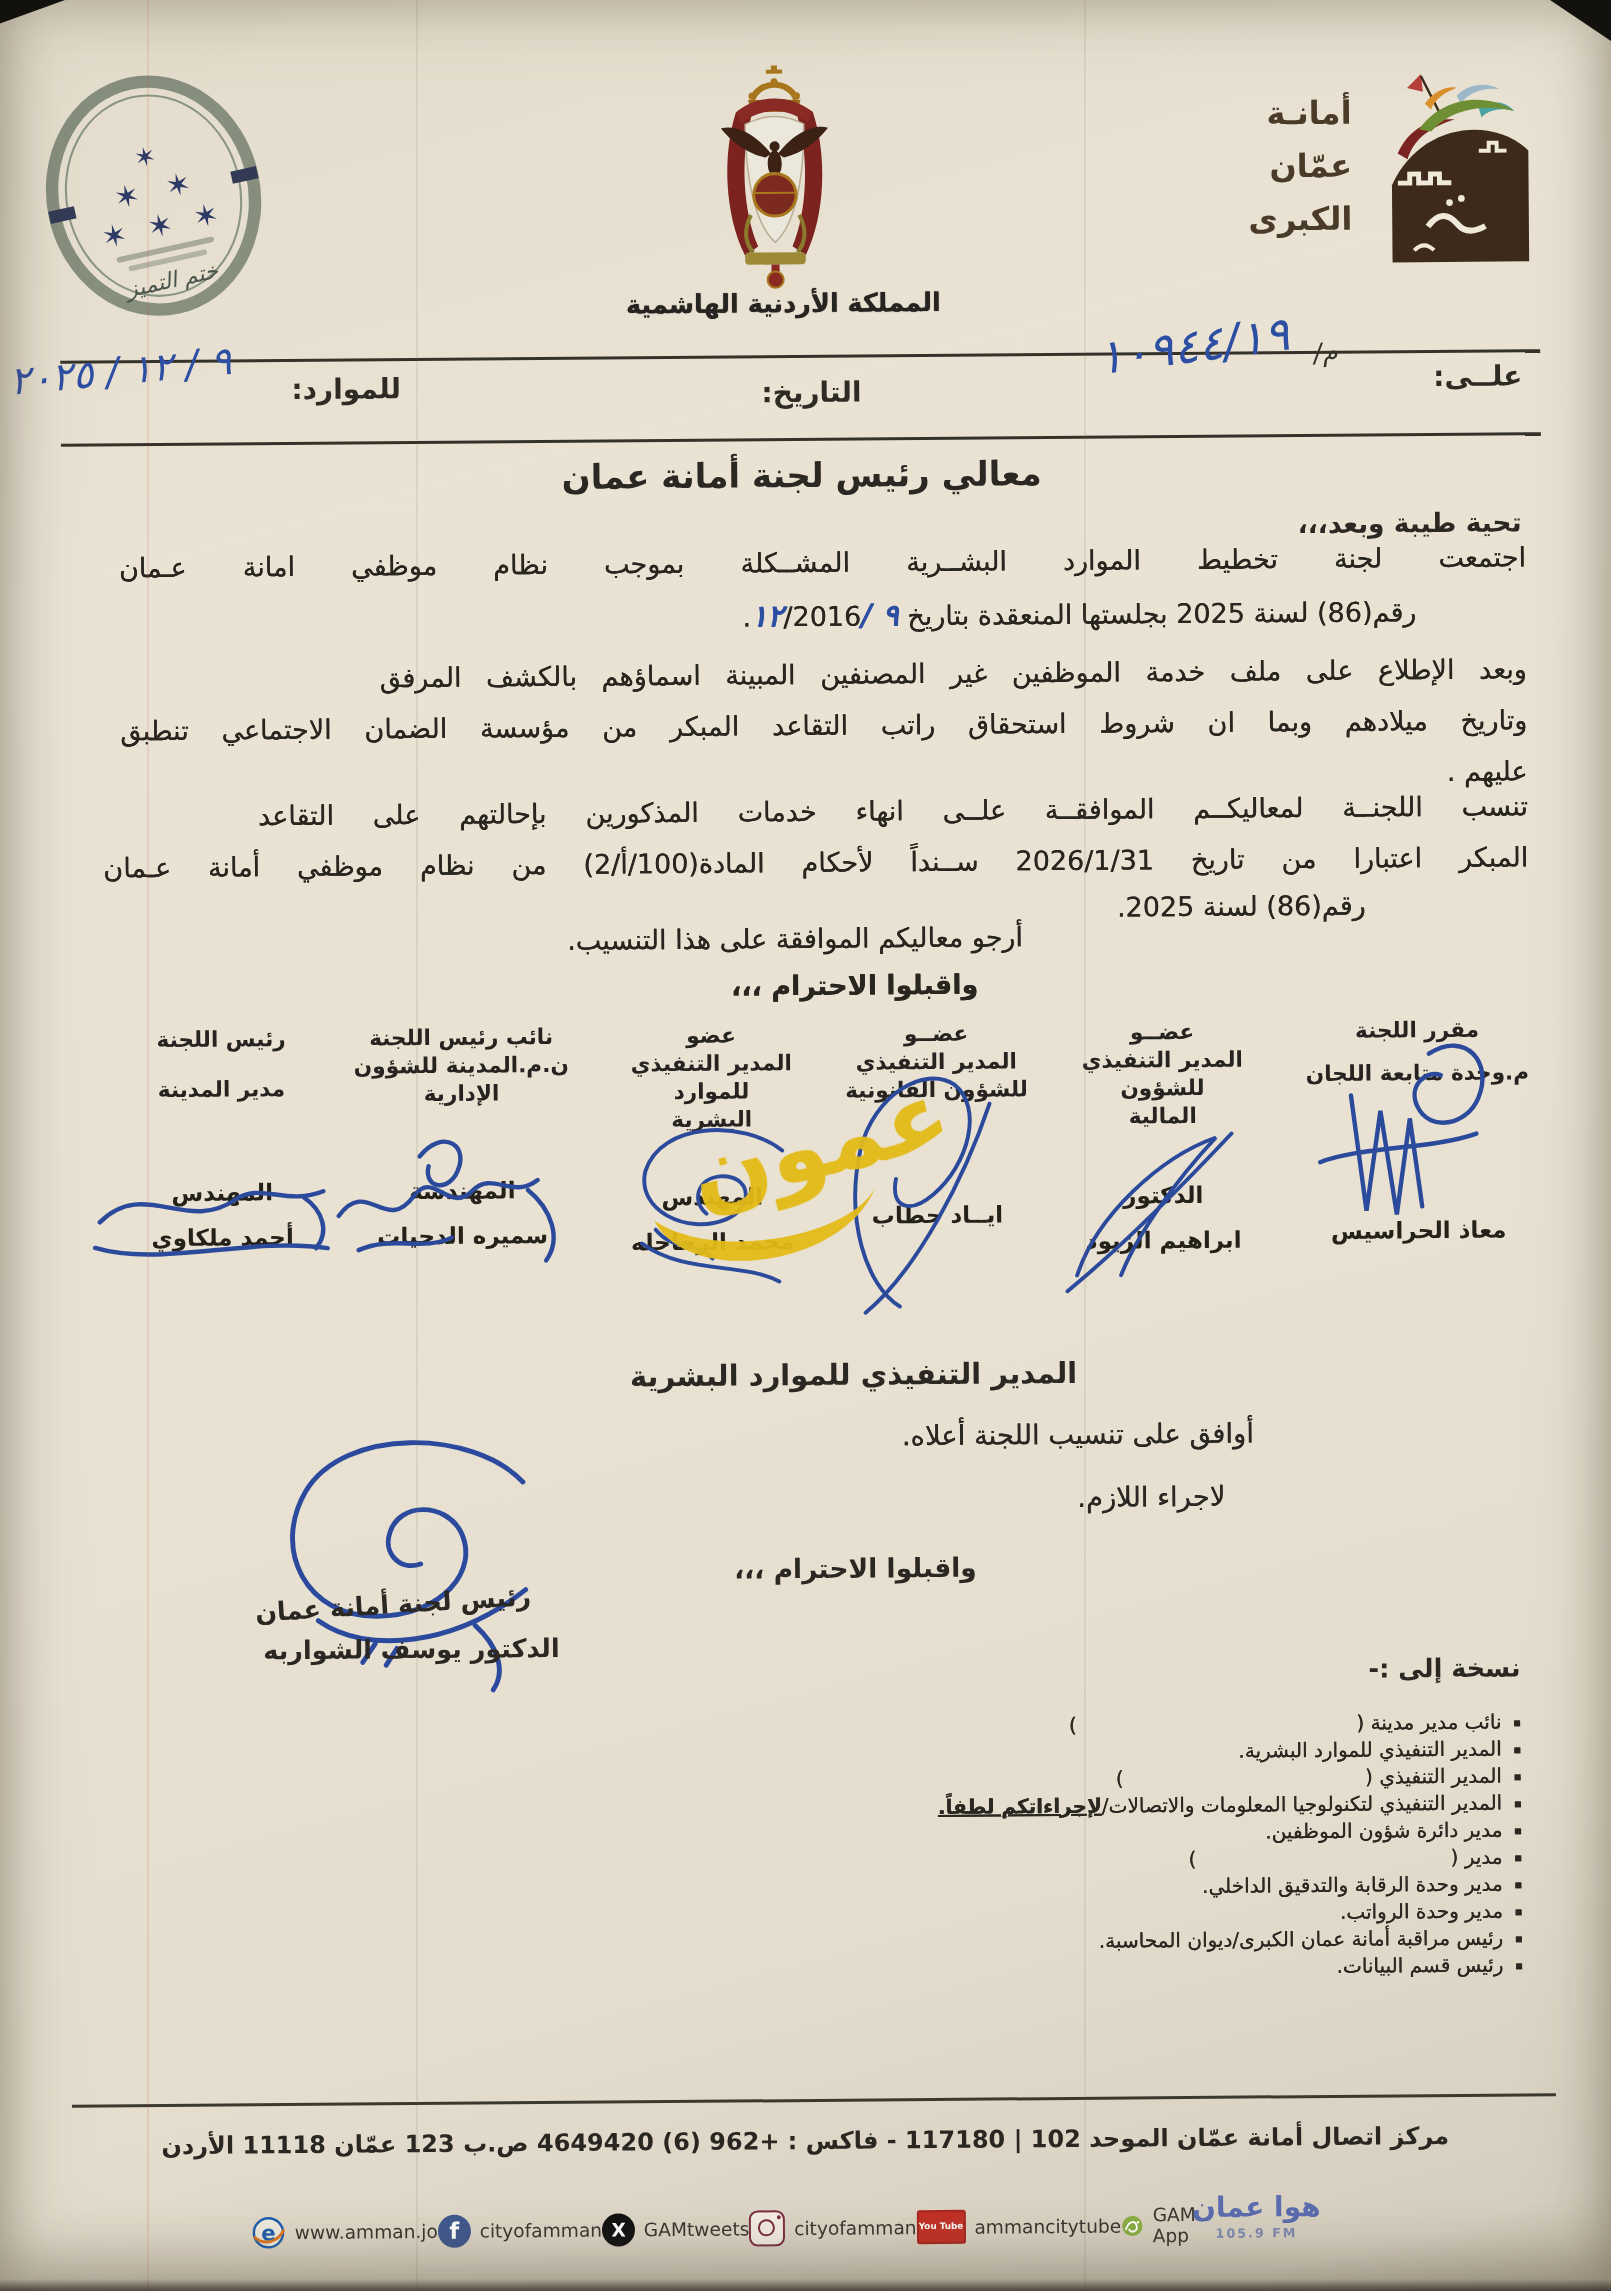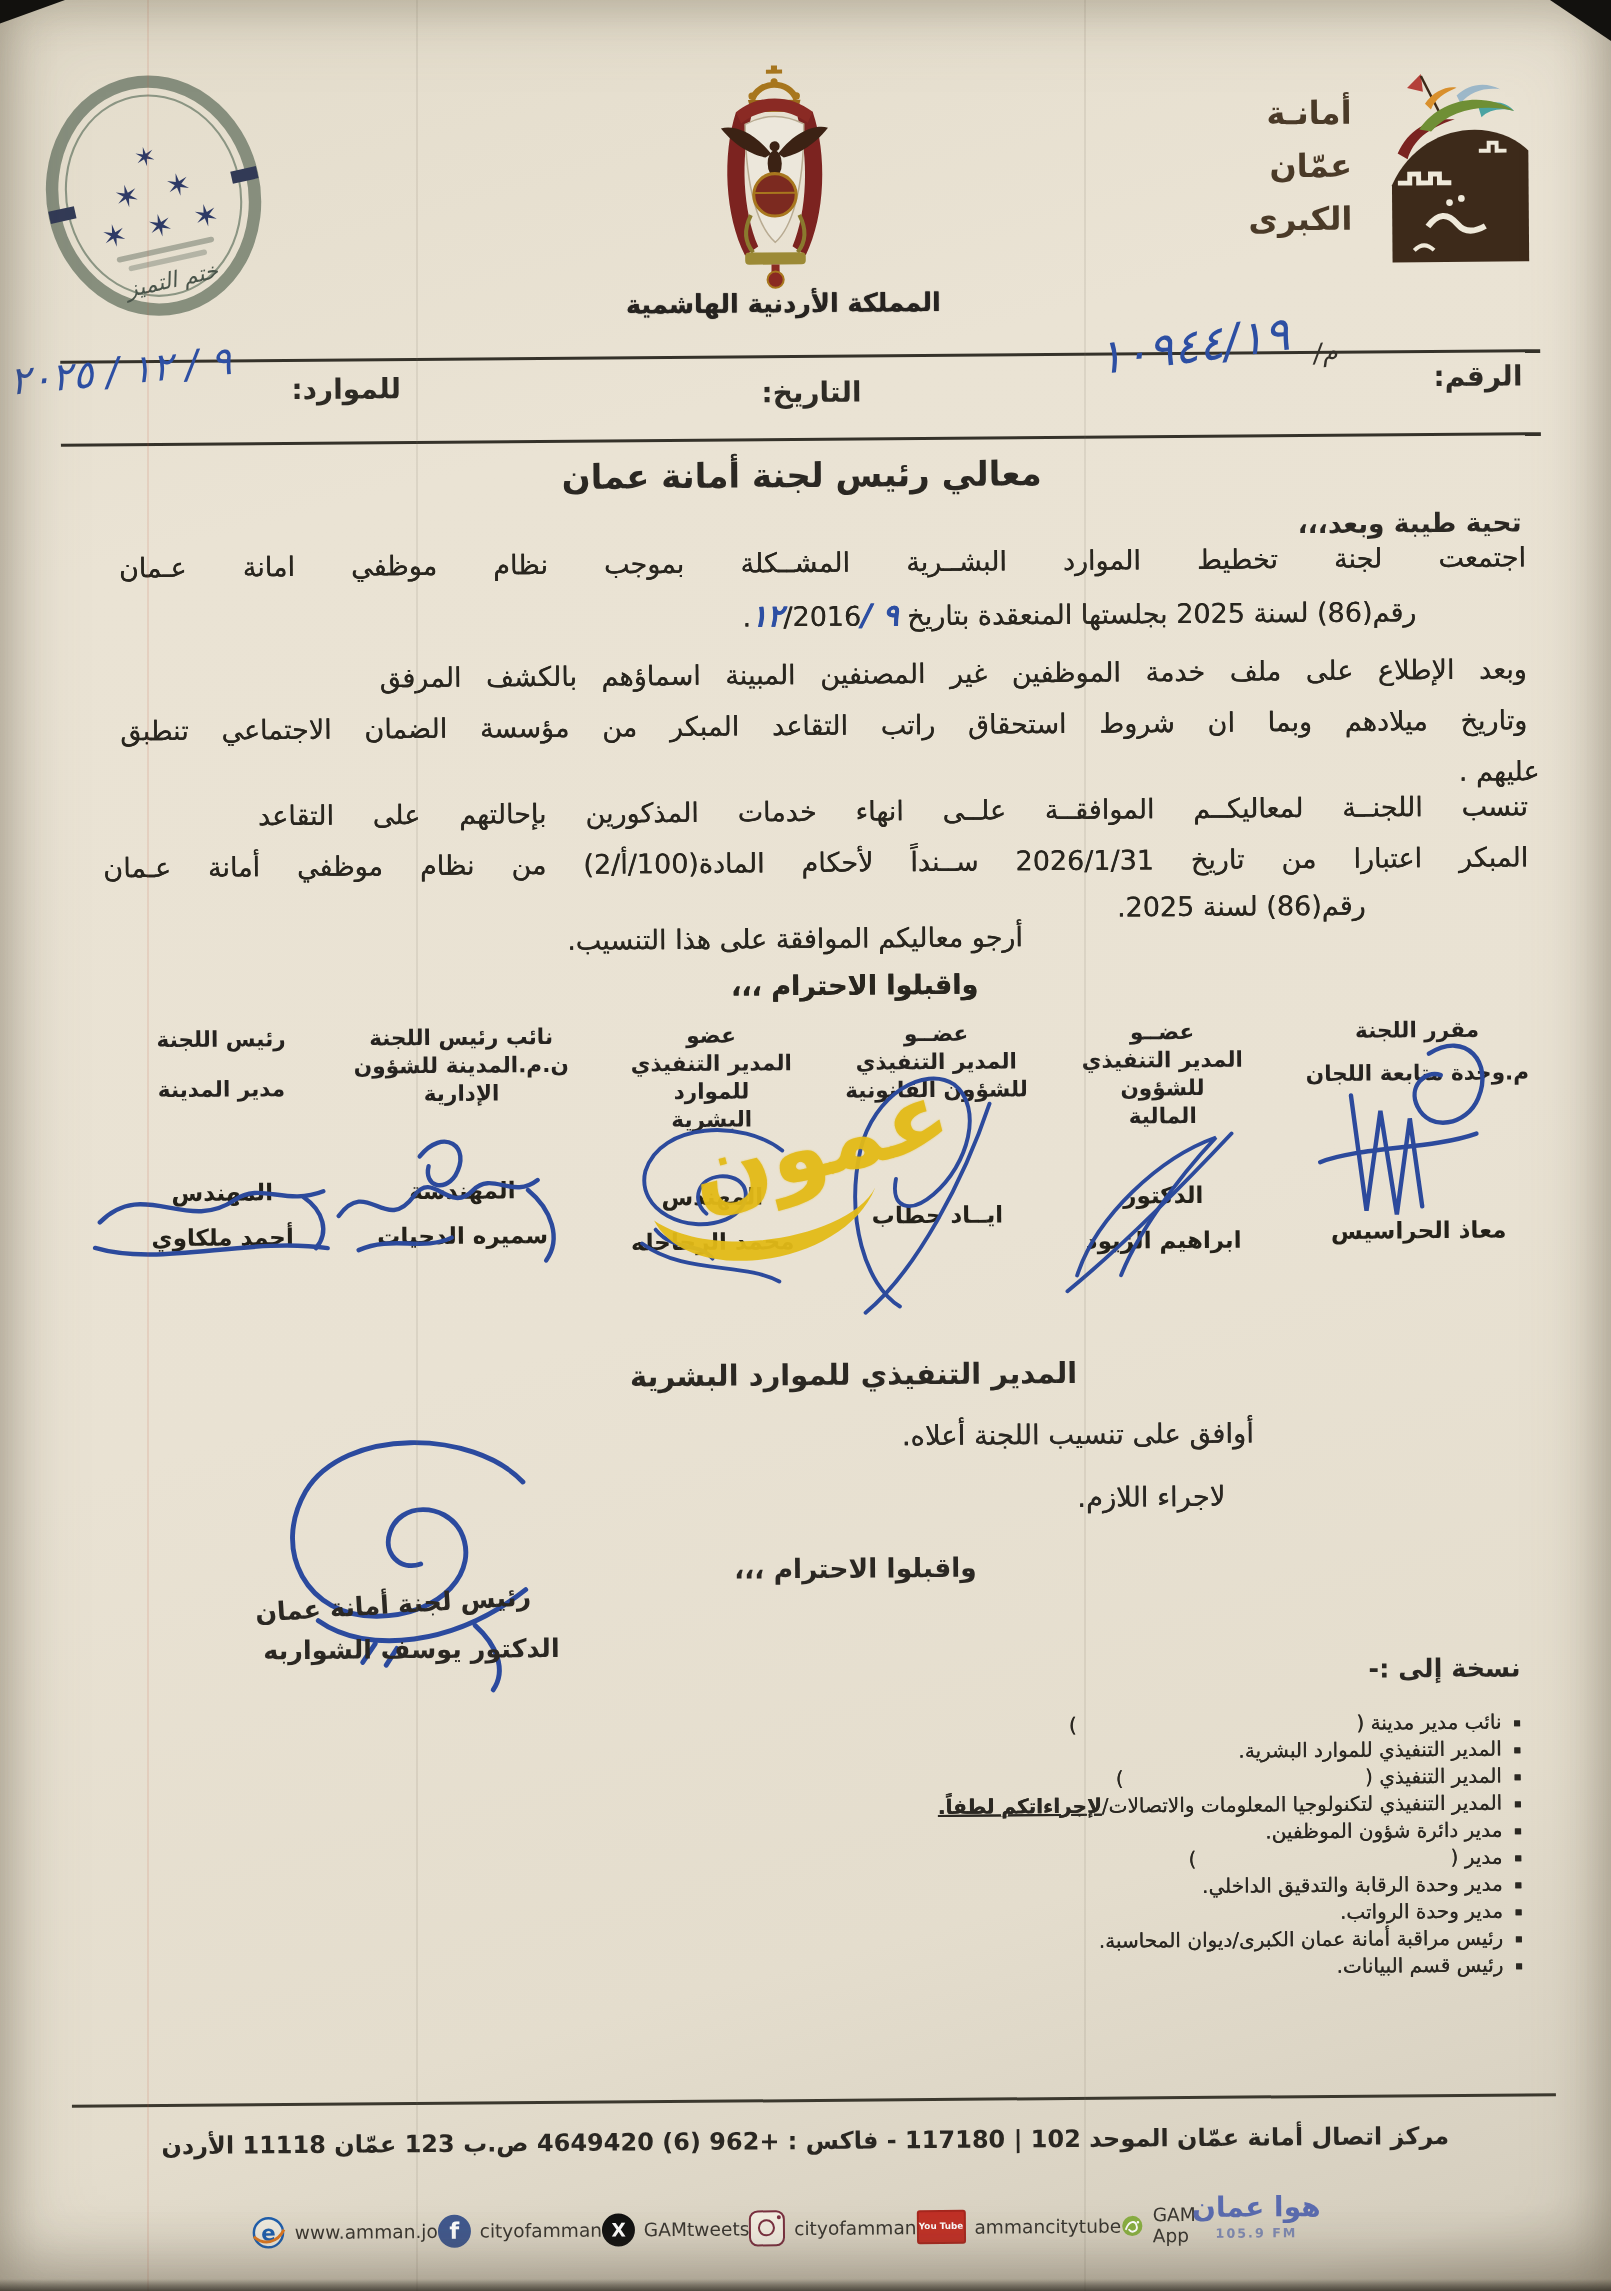--- a/index.html
+++ b/index.html
@@ -43,21 +43,21 @@
 
   .title{position:absolute;top:455px;left:0;right:0;text-align:center;font-size:34px;font-weight:bold;}
   .salutation{position:absolute;top:512px;right:86px;font-size:26.5px;font-weight:bold;}
 
   .pl{position:absolute;font-size:27px;color:#29261f;text-shadow:0.3px 0 0 currentColor;}
   .jline{text-align:justify;text-align-last:justify;}
   #p1l1{top:547px;right:82px;width:1407px}
   #p1l2{top:598px;right:192px;width:855px}
   #p2l1{top:659px;right:82px;width:1147px}
   #p2l2{top:710px;right:82px;width:1407px}
-  #p2l3{top:761px;right:70px}
+  #p2l3{top:761px;right:82px}
   #p3l1{top:796px;right:82px;width:1270px}
   #p3l2{top:847px;right:82px;width:1425px}
   #p3l3{top:894px;right:245px}
   #p4{top:923px;right:588px}
   #p5{top:970px;right:633px;font-weight:bold}
   .hand-inline{color:#2d4fa3;font-style:italic;font-weight:bold;font-size:30px;}
 
   
   .member{position:absolute;top:1021px;height:294px;text-align:center;}
   #m0{right:77px;width:235px}
@@ -199,21 +199,21 @@
         <path d="M118,86 h10 v-8 h8 v8 h10" stroke="#efe9da" stroke-width="4" fill="none"></path>
         <path d="M66,162 q15,-20 30,-2 q10,12 28,2" stroke="#efe9da" stroke-width="6" fill="none"></path>
         <circle cx="88" cy="138" r="3.4" fill="#efe9da"></circle>
           <circle cx="100" cy="134" r="3.4" fill="#efe9da"></circle>
         <path d="M52,186 q10,-10 20,0" stroke="#efe9da" stroke-width="4" fill="none"></path>
       </svg>
     </div>
 
     <div class="ref-line ref-l1"></div>
     <div class="ref-line ref-l2"></div>
-    <span class="lbl" id="lbl-num">الرقم:</span>
+    <span class="lbl" id="lbl-num">علــى:</span>
     <span id="num-mark">م/</span>
     <span id="num-hand">١٠٩٤٤/١٩</span>
     <span class="lbl" id="lbl-date">التاريخ:</span>
     <span class="lbl" id="lbl-agreed">للموارد:</span>
     <span id="agreed-hand">٩ / ١٢ / ٢٠٢٥</span>
 
     <div class="title">معالي رئيس لجنة أمانة عمان</div>
     <div class="salutation">تحية طيبة وبعد،،،</div>
 
     <div class="pl jline" id="p1l1">اجتمعت لجنة تخطيط الموارد البشــرية المشــكلة بموجب نظام موظفي امانة عـمان</div>

